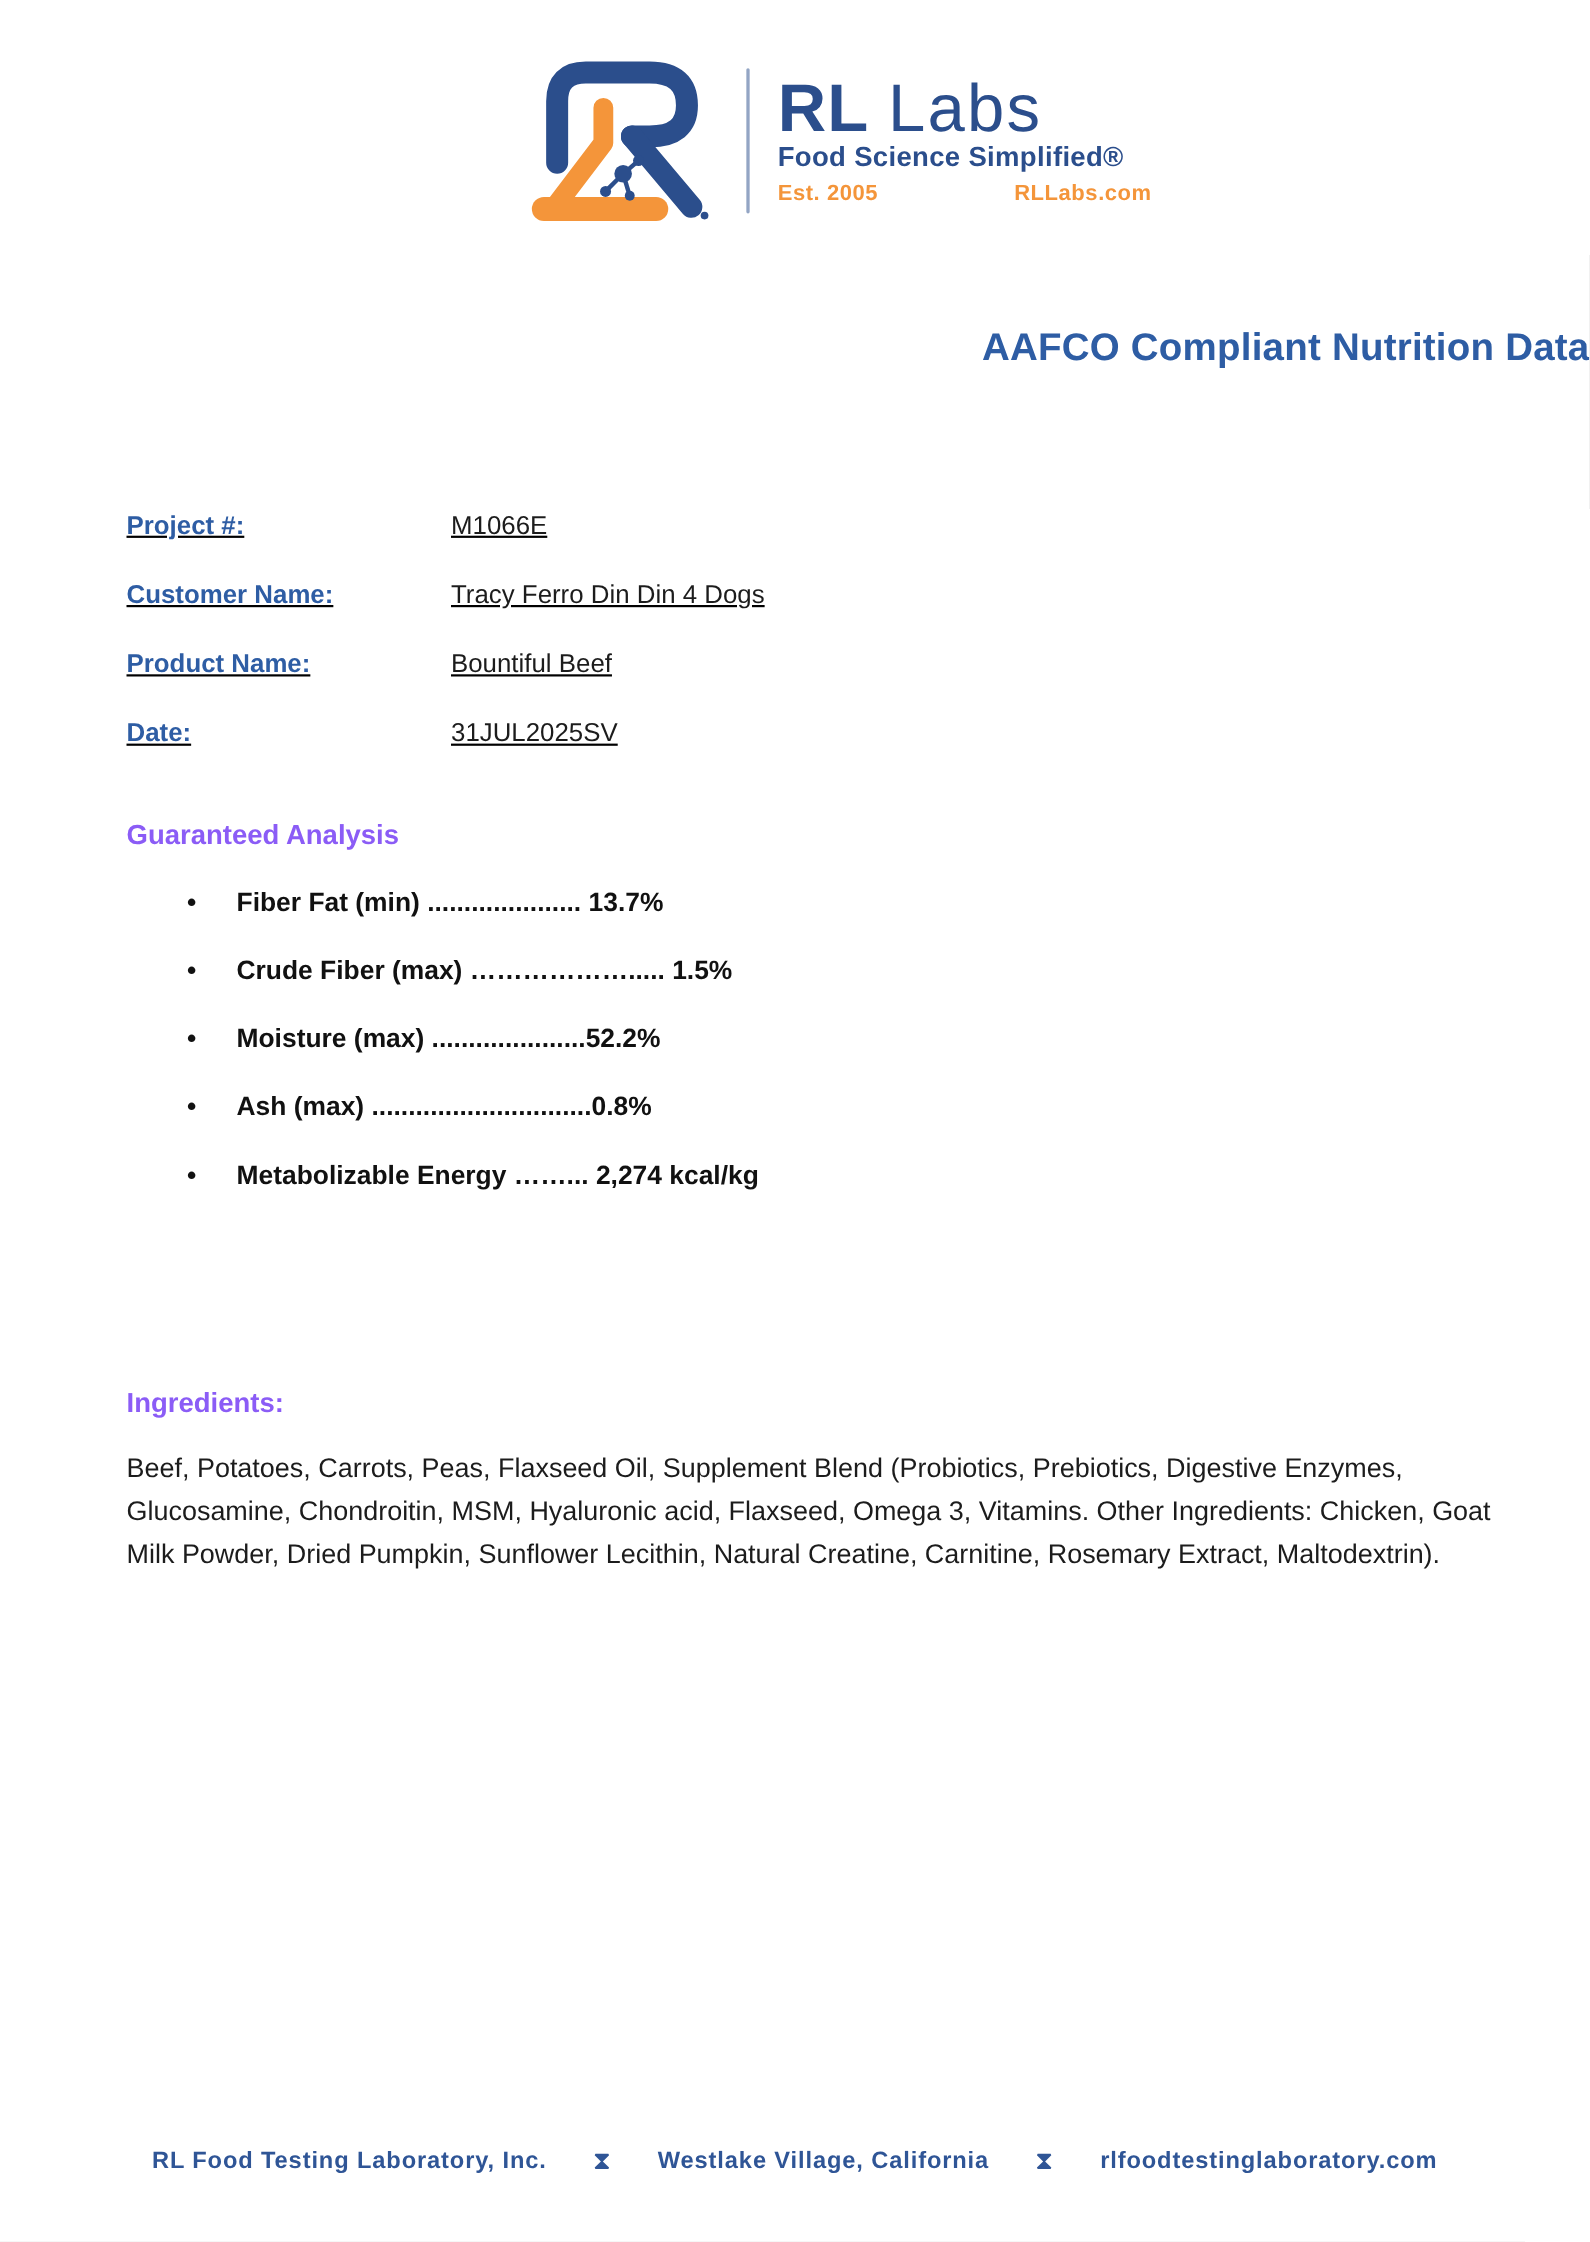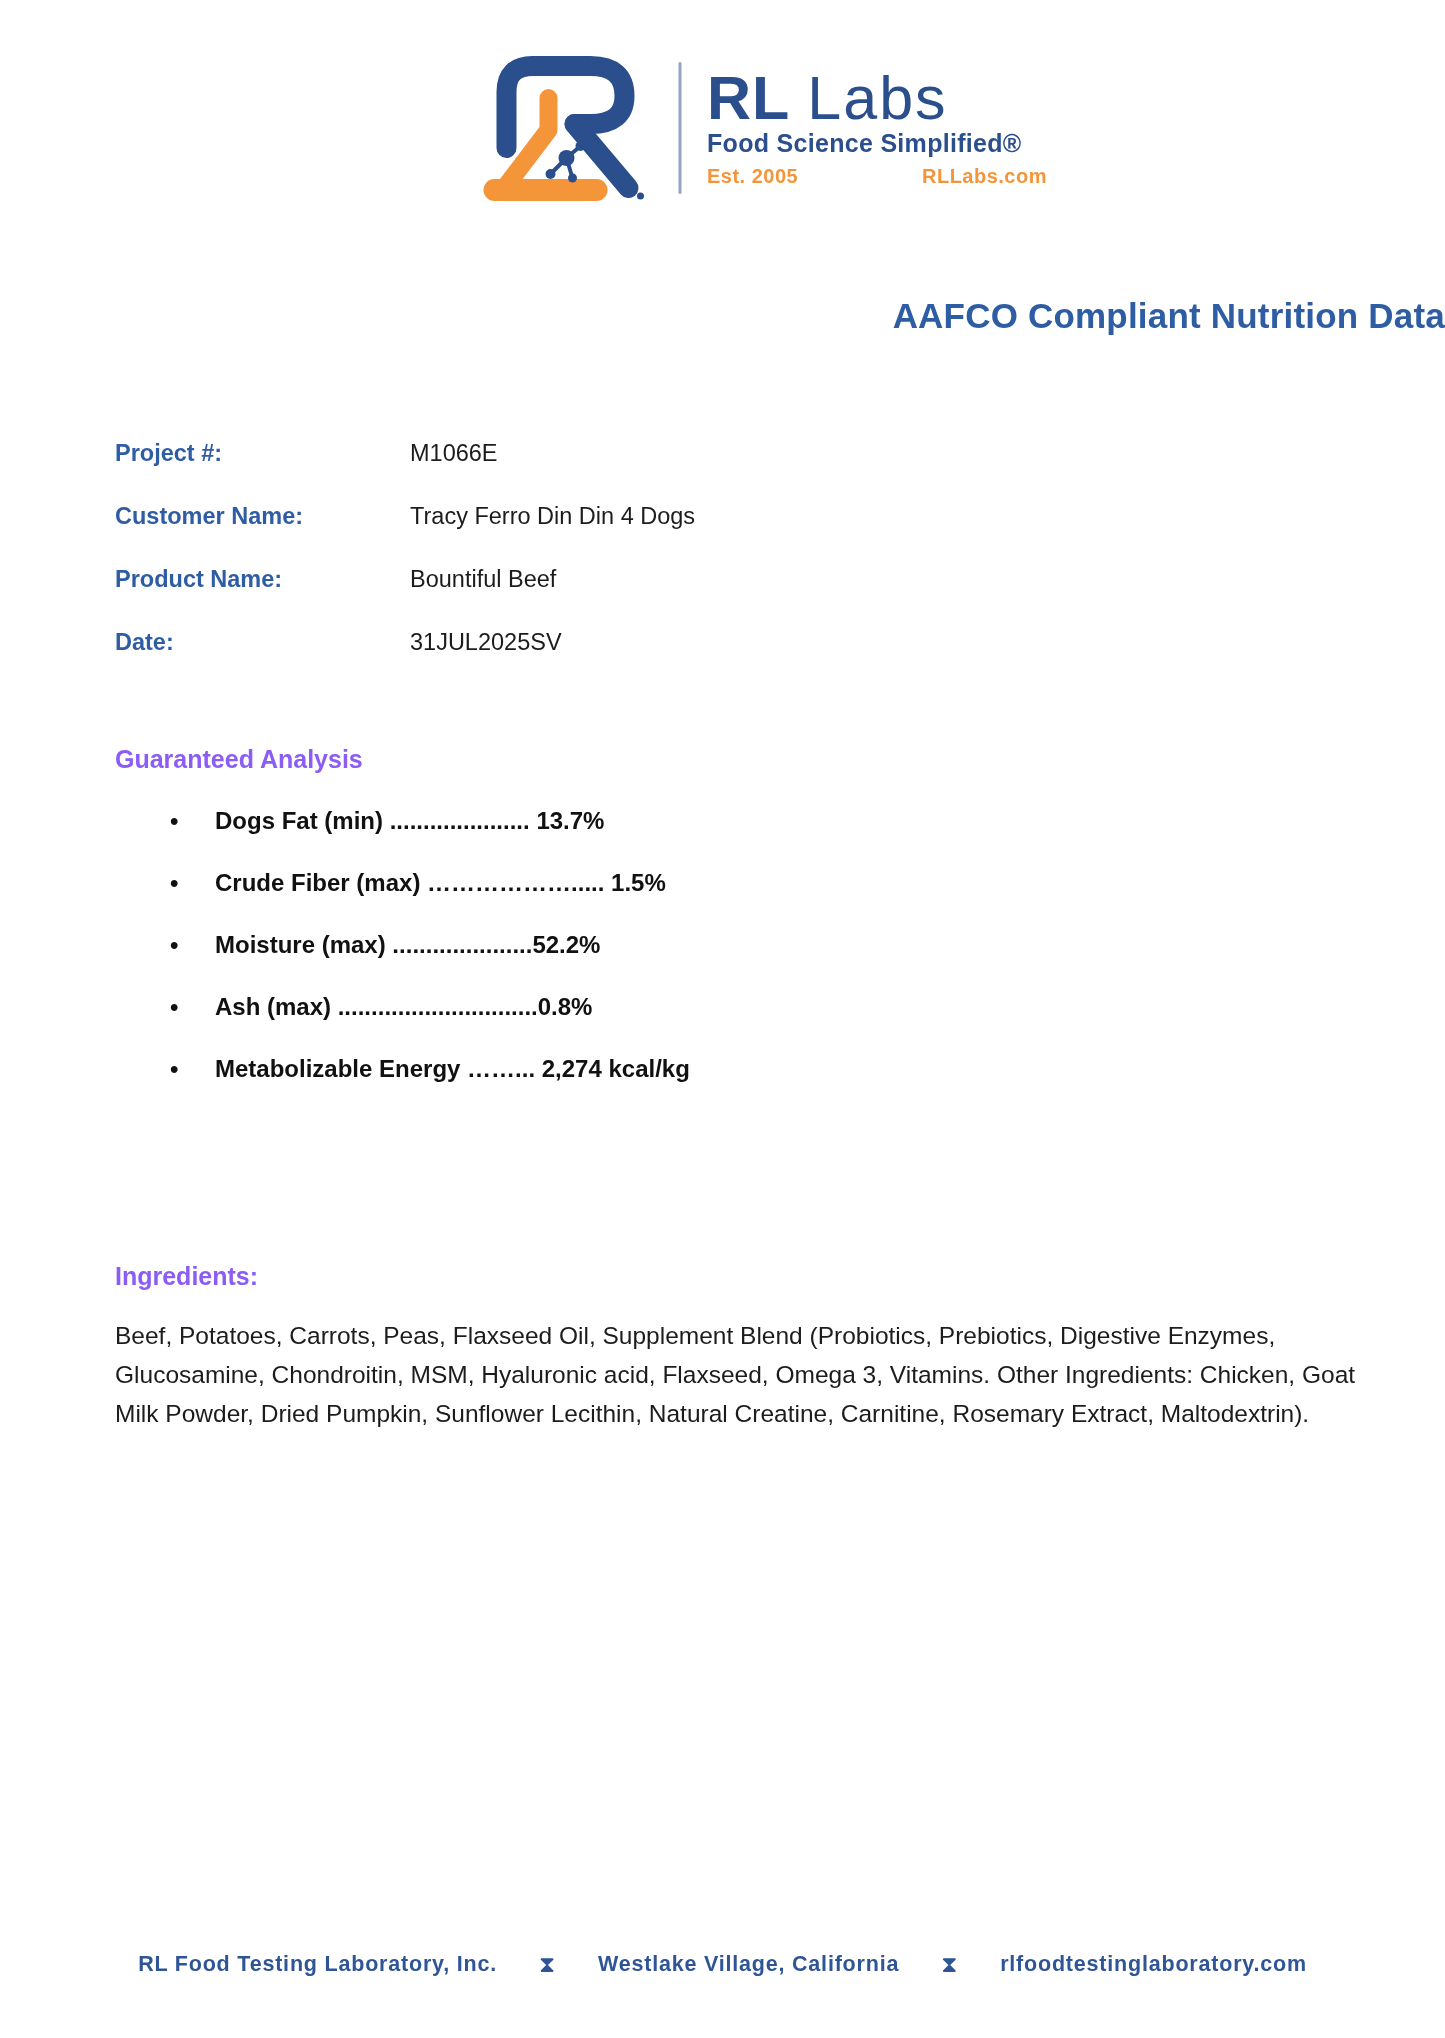--- a/index.html
+++ b/index.html
@@ -30,21 +30,21 @@
   .tagline{color:#2b4e8c;font-weight:bold;font-size:25px;letter-spacing:0.3px;}
   .est-row{display:flex;justify-content:space-between;margin-top:7px;}
   .est-row span{color:#f4953a;font-weight:bold;font-size:20px;letter-spacing:0.5px;}
   
   .doc-title{
     position:absolute;top:296px;left:0;width:100%;
     text-align:right;color:#2e5da4;
     font-size:35px;font-weight:bold;letter-spacing:0.2px;
   }
   
-  .fields{position:absolute;top:438px;left:115px;}
+  .fields{position:absolute;top:462px;left:115px;text-decoration:underline;}
   .field-row{display:flex;margin-bottom:33px;align-items:baseline;}
   .field-label{
     width:295px;flex:0 0 auto;
     color:#2e5da4;font-weight:bold;font-size:23.5px;line-height:30px;
   }
   .field-value{color:#1c1c1c;font-size:23.5px;line-height:30px;}
   
   .ga{position:absolute;top:743px;left:115px;width:900px;}
   .section-heading{color:#8b5cf6;font-weight:bold;font-size:25px;line-height:32px;}
   .ga ul{list-style:none;margin:30px 0 0 0;padding:0;}
@@ -129,21 +129,21 @@
     </div>
     <div class="field-row">
       <div class="field-label">Date:</div>
       <div class="field-value">31JUL2025SV</div>
     </div>
   </div>
 
   <div class="ga">
     <div class="section-heading">Guaranteed Analysis</div>
     <ul>
-      <li><span>Dogs Fat (min)</span><span> ..................... </span><span>13.7%</span></li>
+      <li><span>Fiber Fat (min)</span><span> ..................... </span><span>13.7%</span></li>
       <li><span>Crude Fiber (max)</span><span> ………………..... </span><span>1.5%</span></li>
       <li><span>Moisture (max)</span><span> .....................</span><span>52.2%</span></li>
       <li><span>Ash (max)</span><span> ..............................</span><span>0.8%</span></li>
       <li><span>Metabolizable Energy</span><span> ……... </span><span>2,274 kcal/kg</span></li>
     </ul>
   </div>
 
   <div class="ingredients">
     <div class="section-heading">Ingredients:</div>
     <p>Beef, Potatoes, Carrots, Peas, Flaxseed Oil, Supplement Blend (Probiotics, Prebiotics, Digestive Enzymes, Glucosamine, Chondroitin, MSM, Hyaluronic acid, Flaxseed, Omega 3, Vitamins. Other Ingredients: Chicken, Goat Milk Powder, Dried Pumpkin, Sunflower Lecithin, Natural Creatine, Carnitine, Rosemary Extract, Maltodextrin).</p>

